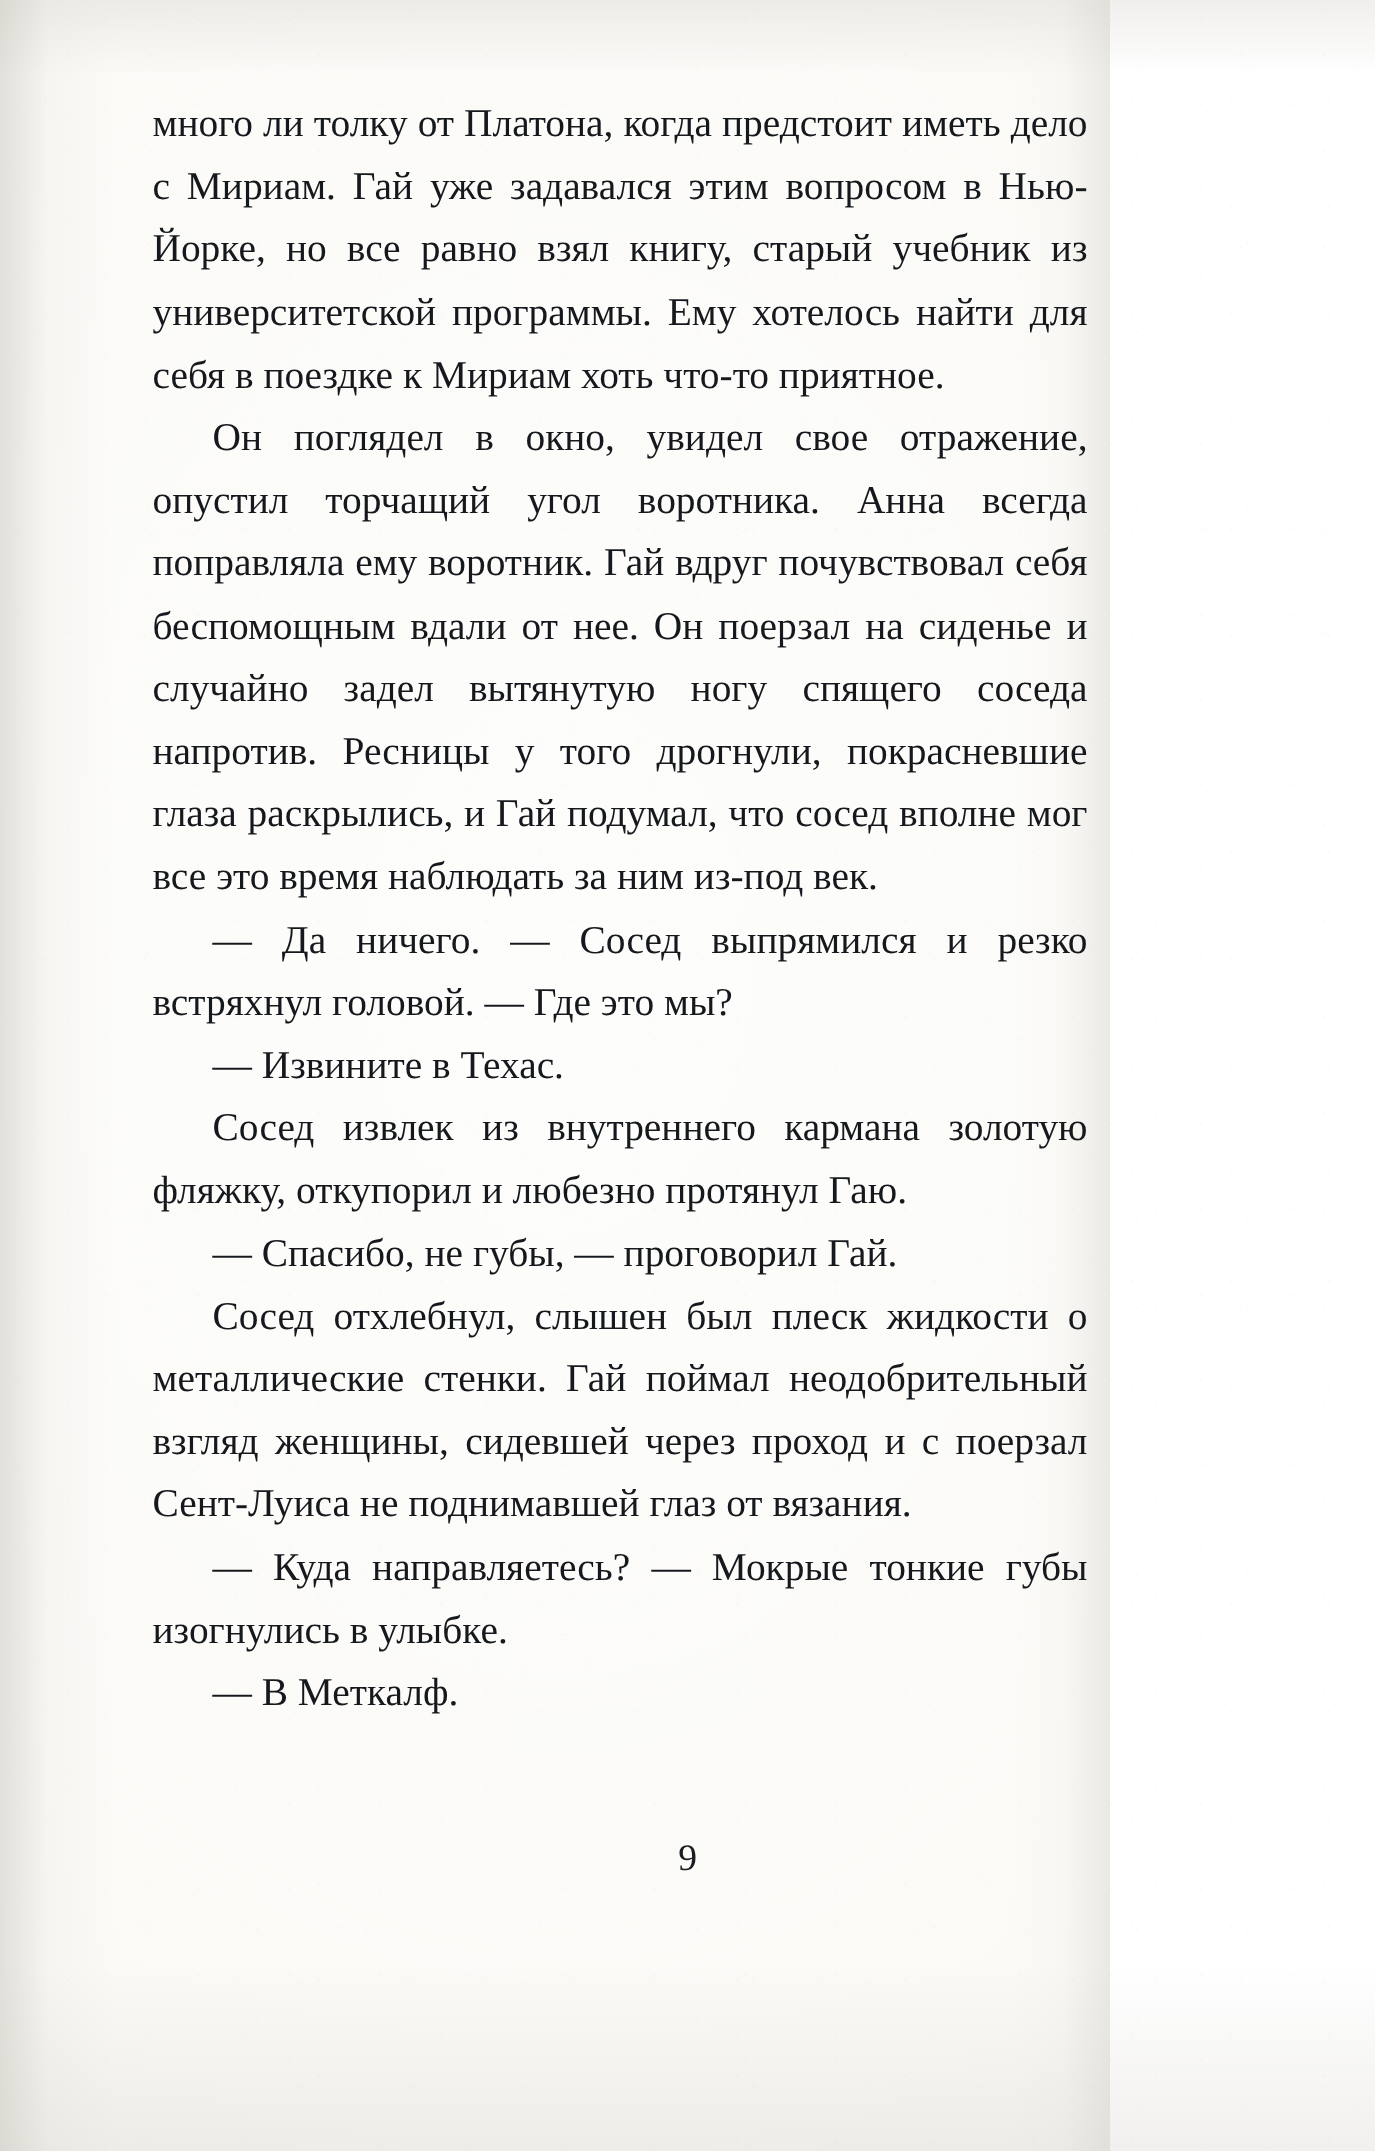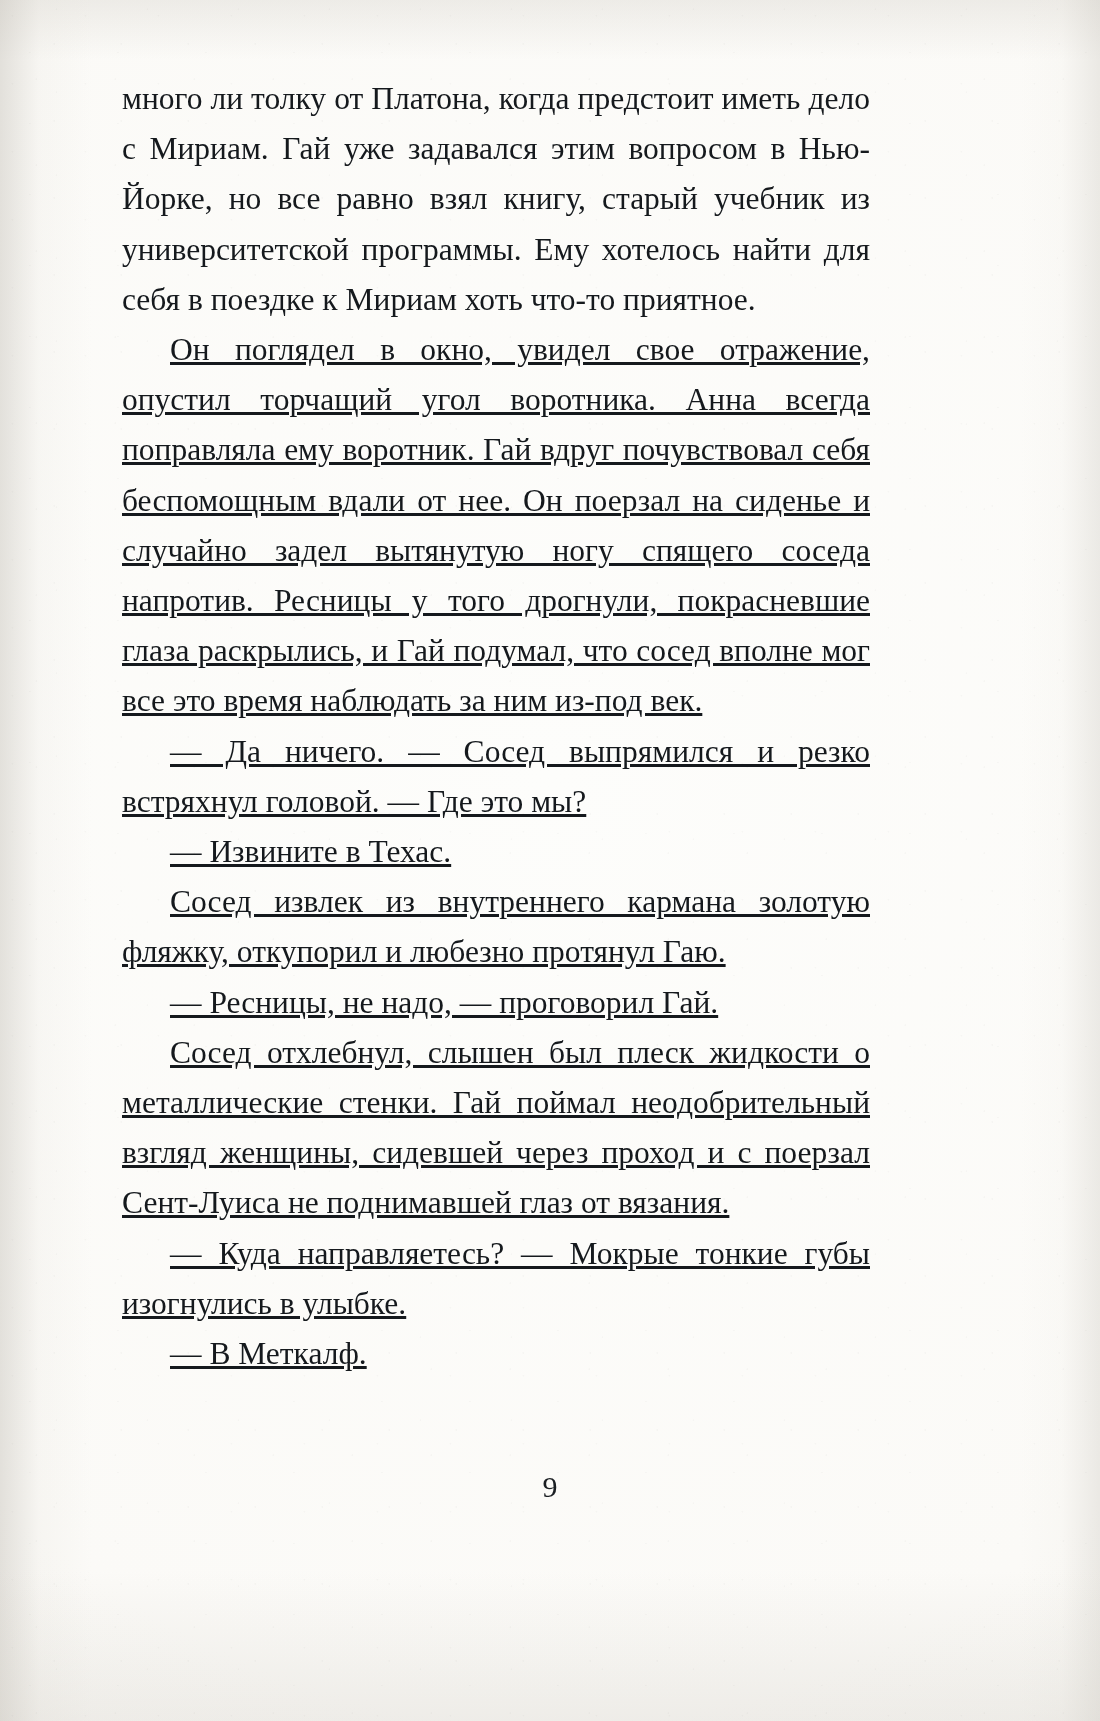--- a/index.html
+++ b/index.html
@@ -12,21 +12,21 @@
     background: #ffffff;
     font-family: "Liberation Serif", "DejaVu Serif", serif;
     overflow: hidden;
   }
 
   
   .page-sheet {
     position: absolute;
     left: 0;
     top: 0;
-    width: 1100px;
+    width: 888px;
     height: 1721px;
     background:
       radial-gradient(ellipse 140% 100% at 50% 45%, #fdfdfb 0%, #fbfaf7 55%, #f6f5f1 100%);
     box-sizing: border-box;
   }
 
   
   .gutter-shade-left {
     position: absolute;
     left: 0; top: 0;
@@ -72,21 +72,20 @@
 
   .para {
     margin: 0;
     text-indent: 0;
     text-align: justify;
     text-align-last: left;
     hyphens: none;
   }
   .para.indent {
     text-indent: 48px;
-    text-decoration: underline;
   }
 
   
   .folio {
     position: absolute;
     left: 0;
     top: 1470px;
     width: 1100px;
     text-align: center;
     font-size: 30px;
@@ -121,21 +120,21 @@
   <div class="gutter-shade-right"></div>
   <div class="gutter-shade-bottom"></div>
   <div class="paper-noise"></div>
 
   <div class="text-block">
     <p class="para">много ли толку от Платона, когда предстоит иметь дело с Мириам. Гай уже задавался этим вопросом в Нью-Йорке, но все равно взял книгу, старый учебник из университетской программы. Ему хотелось найти для себя в поездке к Мириам хоть что-то приятное.</p>
     <p class="para indent">Он поглядел в окно, увидел свое отражение, опустил торчащий угол воротника. Анна всегда поправляла ему воротник. Гай вдруг почувствовал себя беспомощным вдали от нее. Он поерзал на сиденье и случайно задел вытянутую ногу спящего соседа напротив. Ресницы у того дрогнули, покрасневшие глаза раскрылись, и Гай подумал, что сосед вполне мог все это время наблюдать за ним из-под век.</p>
     <p class="para indent">— Да ничего. — Сосед выпрямился и резко встряхнул головой. — Где это мы?</p>
     <p class="para indent">— Извините в Техас.</p>
     <p class="para indent">Сосед извлек из внутреннего кармана золотую фляжку, откупорил и любезно протянул Гаю.</p>
-    <p class="para indent">— Ресницы, не надо, — проговорил Гай.</p>
+    <p class="para indent">— Спасибо, не губы, — проговорил Гай.</p>
     <p class="para indent">Сосед отхлебнул, слышен был плеск жидкости о металлические стенки. Гай поймал неодобрительный взгляд женщины, сидевшей через проход и с поерзал Сент-Луиса не поднимавшей глаз от вязания.</p>
     <p class="para indent">— Куда направляетесь? — Мокрые тонкие губы изогнулись в улыбке.</p>
     <p class="para indent">— В Меткалф.</p>
   </div>
 
   <div class="folio">9</div>
 
 </div>
 
 </body></html>

